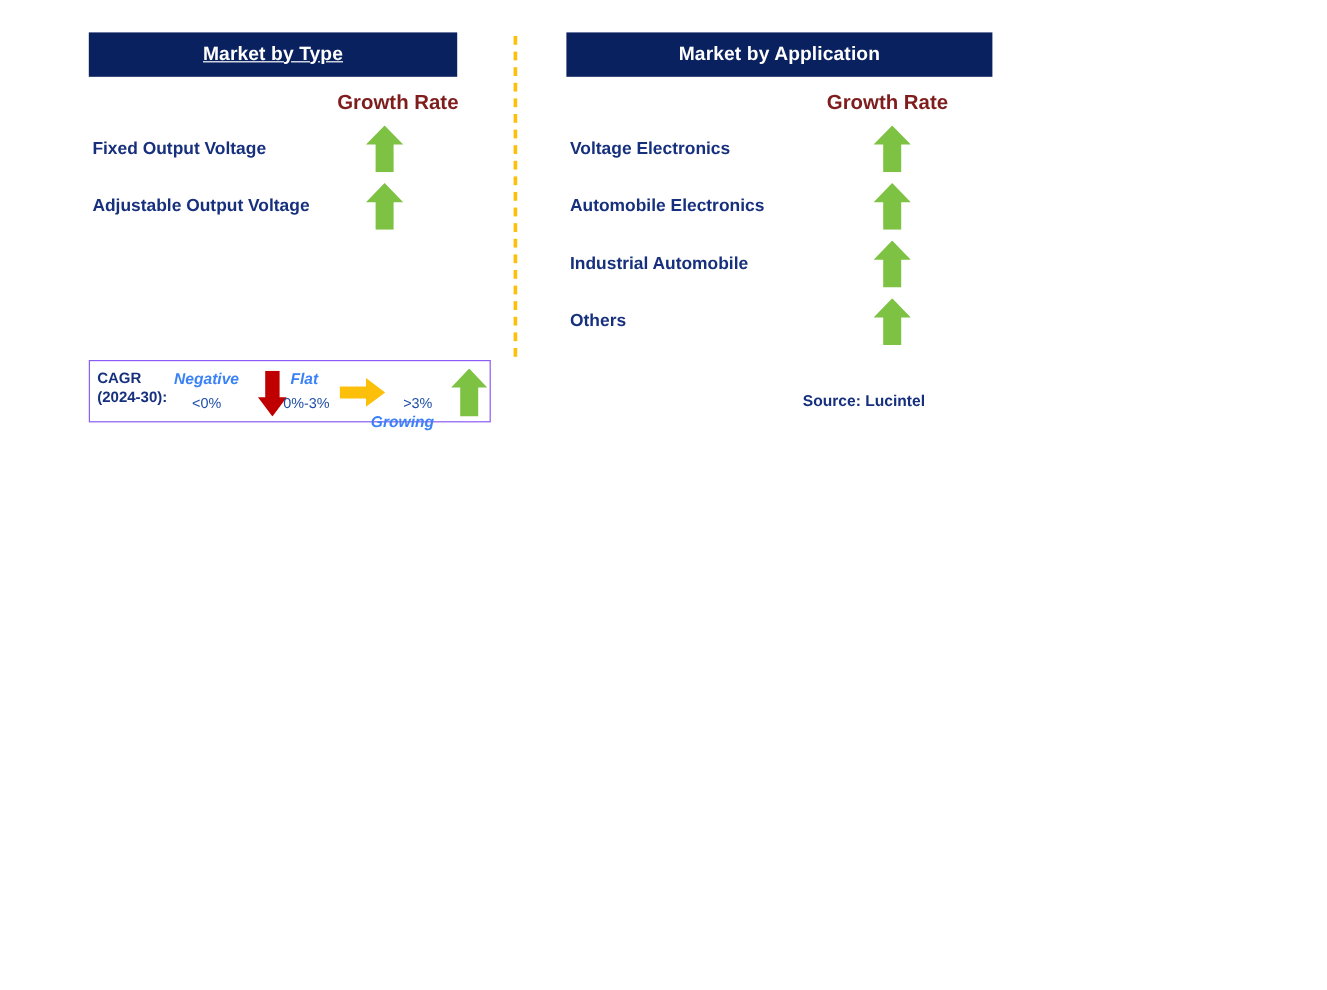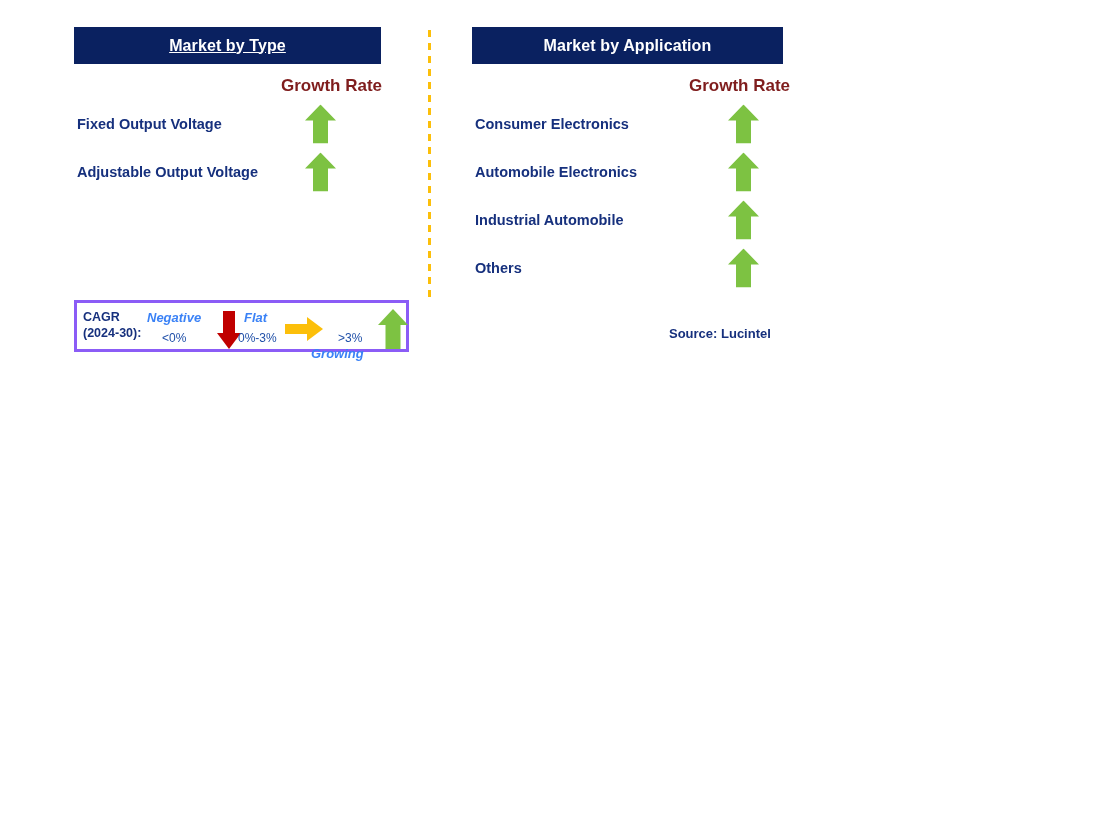--- a/index.html
+++ b/index.html
@@ -21,21 +21,21 @@
     background: #0A2160;
     color: #ffffff;
     font-size: 16px;
     font-weight: bold;
     display: flex;
     align-items: center;
     justify-content: center;
     letter-spacing: 0.1px;
   }
   #header-type   { left: 74px;  top: 27px; width: 307px; height: 37px; text-decoration: underline; }
-  #header-app    { left: 472px; top: 27px; width: 311px; height: 37px; }
+  #header-app    { left: 472px; top: 27px; width: 355px; height: 37px; }
 
   
   .growth-rate-label {
     position: absolute;
     font-size: 17px;
     font-weight: bold;
     color: #7f1d1d;
     white-space: nowrap;
   }
   #growth-label-type { left: 281px; top: 76px; }
@@ -95,21 +95,21 @@
     background-repeat: repeat-y;
   }
 
   
   #cagr-legend {
     position: absolute;
     left: 74px;
     top: 300px;
     width: 335px;
     height: 52px;
-    border: 3px solid #8b5cf6;
+    border: 1px solid #8b5cf6;
     background: #ffffff;
     box-sizing: border-box;
   }
   .legend-title {
     position: absolute;
     left: 6px;
     top: 6px;
     font-size: 12.5px;
     color: #16307d;
     font-weight: bold;
@@ -184,21 +184,21 @@
 
 <div id="divider"></div>
 
 <div id="header-app" class="panel-header">
   <span>Market by Application</span>
 </div>
 
 <div id="growth-label-app" class="growth-rate-label">Growth Rate</div>
 
 <div id="row-app-0" class="segment-row">
-  <span class="segment-label">Consumer Electronics</span>
+  <span class="segment-label">Voltage Electronics</span>
   <span class="segment-arrow">
     <svg class="arrow-up-green" width="31" height="39" viewBox="0 0 31 39" aria-hidden="true">
       <polygon points="15.5,0 31,16 23,16 23,39 8,39 8,16 0,16" fill="#7DC242"></polygon>
     </svg>
   </span>
 </div>
 
 <div id="row-app-1" class="segment-row">
   <span class="segment-label">Automobile Electronics</span>
   <span class="segment-arrow">

